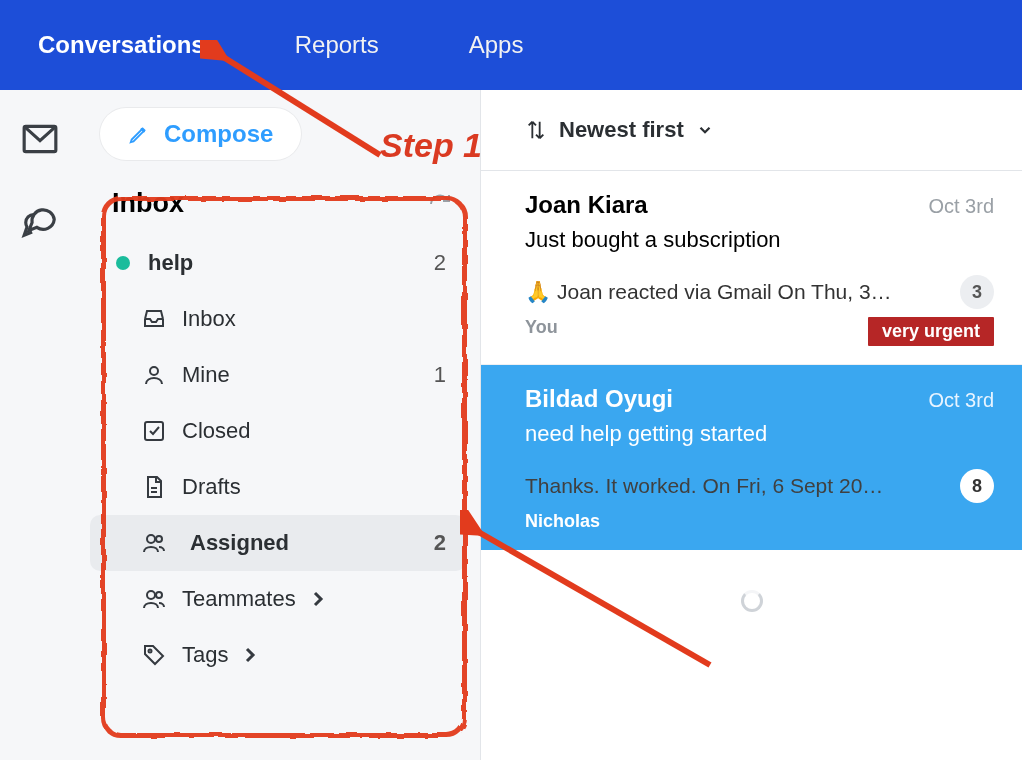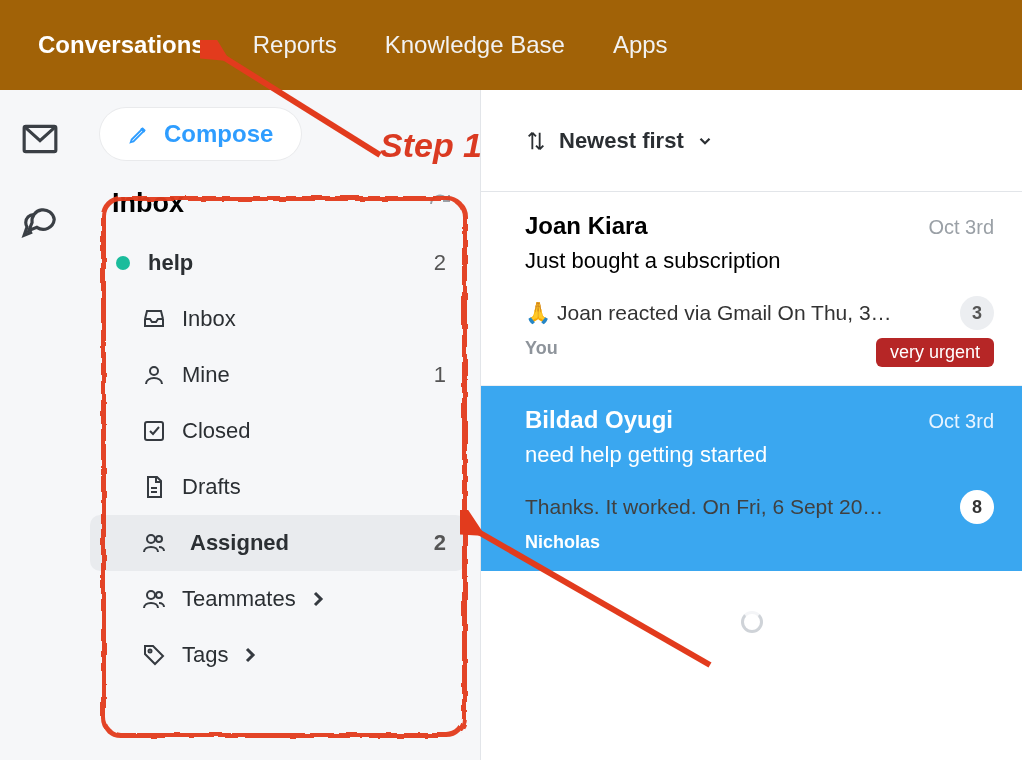--- a/index.html
+++ b/index.html
@@ -7,26 +7,26 @@
     font-family: -apple-system, BlinkMacSystemFont, "Segoe UI", Helvetica, Arial, sans-serif;
     background: #fff;
     width: 1022px;
     height: 760px;
     overflow: hidden;
     position: relative;
   }
 
   
   .topnav {
-    background: #a16207;
+    background: #1d4ed8;
     height: 90px;
     display: flex;
     align-items: center;
     padding-left: 38px;
-    gap: 48px;
+    gap: 90px;
   }
   .topnav a {
     color: #f2f2f2;
     font-size: 24px;
     font-weight: 500;
     text-decoration: none;
   }
   .topnav a.active { font-weight: 700; color: #fff; }
 
   
@@ -119,21 +119,21 @@
     font-weight: 700;
   }
 
   
   .convlist {
     flex: 1;
     background: #fff;
     border-left: 1px solid #e2e5e9;
   }
   .sort-row {
-    height: 102px;
+    height: 81px;
     display: flex;
     align-items: center;
     padding-left: 44px;
     border-bottom: 1px solid #e2e5e9;
     font-size: 22px;
     font-weight: 600;
     gap: 12px;
     color: #2b2f33;
     cursor: pointer;
   }
@@ -161,22 +161,22 @@
     background:#eceef1; color:#555;
     display:flex; align-items:center; justify-content:center;
     font-size:18px; font-weight:600; margin-left:14px; flex:none;
   }
   .conv.selected .count-badge { background:#fff; color:#333; }
   .conv .row4 { display:flex; justify-content:space-between; margin-top:8px; }
   .conv .agent { font-size:18px; font-weight:700; color:#8e949b; }
   .conv.selected .agent { color:#fff; }
   .tag-badge {
     background:#b62626; color:#fff;
-    padding:4px 14px; border-radius:6px;
-    font-size:18px; font-weight:400;
+    padding:4px 14px; border-radius:1px;
+    font-size:18px; font-weight:700;
   }
 
   .loader {
     width: 22px; height:22px; border:3px solid #cfd3d8; border-top-color:#f4f5f7;
     border-radius:50%;
     margin: 40px auto;
   }
 
   
   .arrow { position:absolute; pointer-events:none; }
@@ -187,21 +187,20 @@
 <svg width="0" height="0" style="position:absolute">
   <filter id="rough">
       <feTurbulence baseFrequency="0.03" numOctaves="2" result="n"></feTurbulence>
       <feDisplacementMap in="SourceGraphic" in2="n" scale="4"></feDisplacementMap>
     </filter>
 </svg>
 
 <div class="topnav">
   <a href="#" class="active">Conversations</a>
   <a href="#">Reports</a>
-  <a href="#">Knowledge Base</a>
   <a href="#">Apps</a>
 </div>
 
 <div class="main">
 
   <div class="rail">
     <span>
       <svg class="rail-icon" viewBox="0 0 24 24" fill="none" stroke="currentColor" stroke-width="2">
           <rect x="2" y="4" width="20" height="16" rx="1"></rect>
           <path d="M2 4l10 9 10-9"></path>

